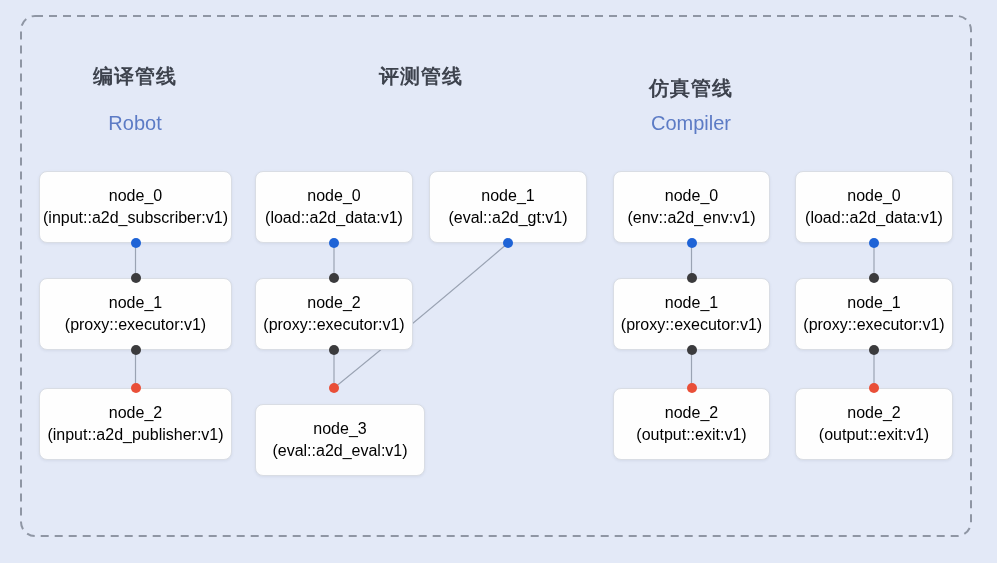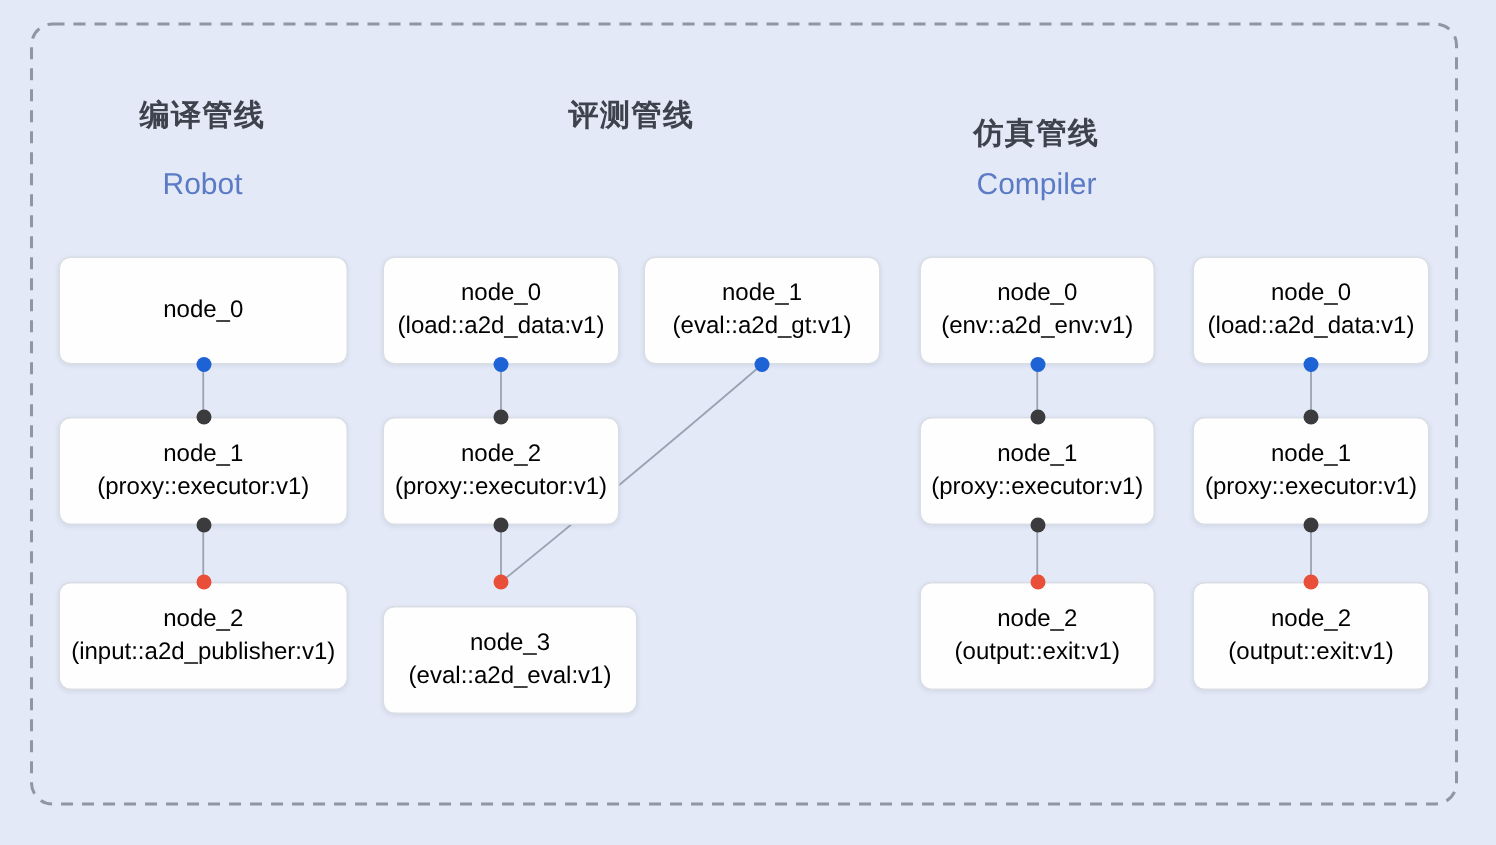--- a/index.html
+++ b/index.html
@@ -69,20 +69,21 @@
 
   <div class="title-zh" style="left:25px;">编译管线</div>
   <div class="title-zh" style="left:311px;">评测管线</div>
   <div class="title-zh" style="left:581px;margin-top:12px;">仿真管线</div>
 
   <div class="title-en" style="left:25px;">Robot</div>
   <div class="title-en" style="left:581px;">Compiler</div>
 
   <div class="node" style="left:39px; top:171px; width:193px;">
     <div class="node-name">node_0</div>
+    <div class="node-type">(input::a2d_subscriber:v1)</div>
   </div>
   <div class="node" style="left:39px; top:278px; width:193px;">
     <div class="node-name">node_1</div>
     <div class="node-type">(proxy::executor:v1)</div>
   </div>
   <div class="node" style="left:39px; top:388px; width:193px;">
     <div class="node-name">node_2</div>
     <div class="node-type">(input::a2d_publisher:v1)</div>
   </div>
 

